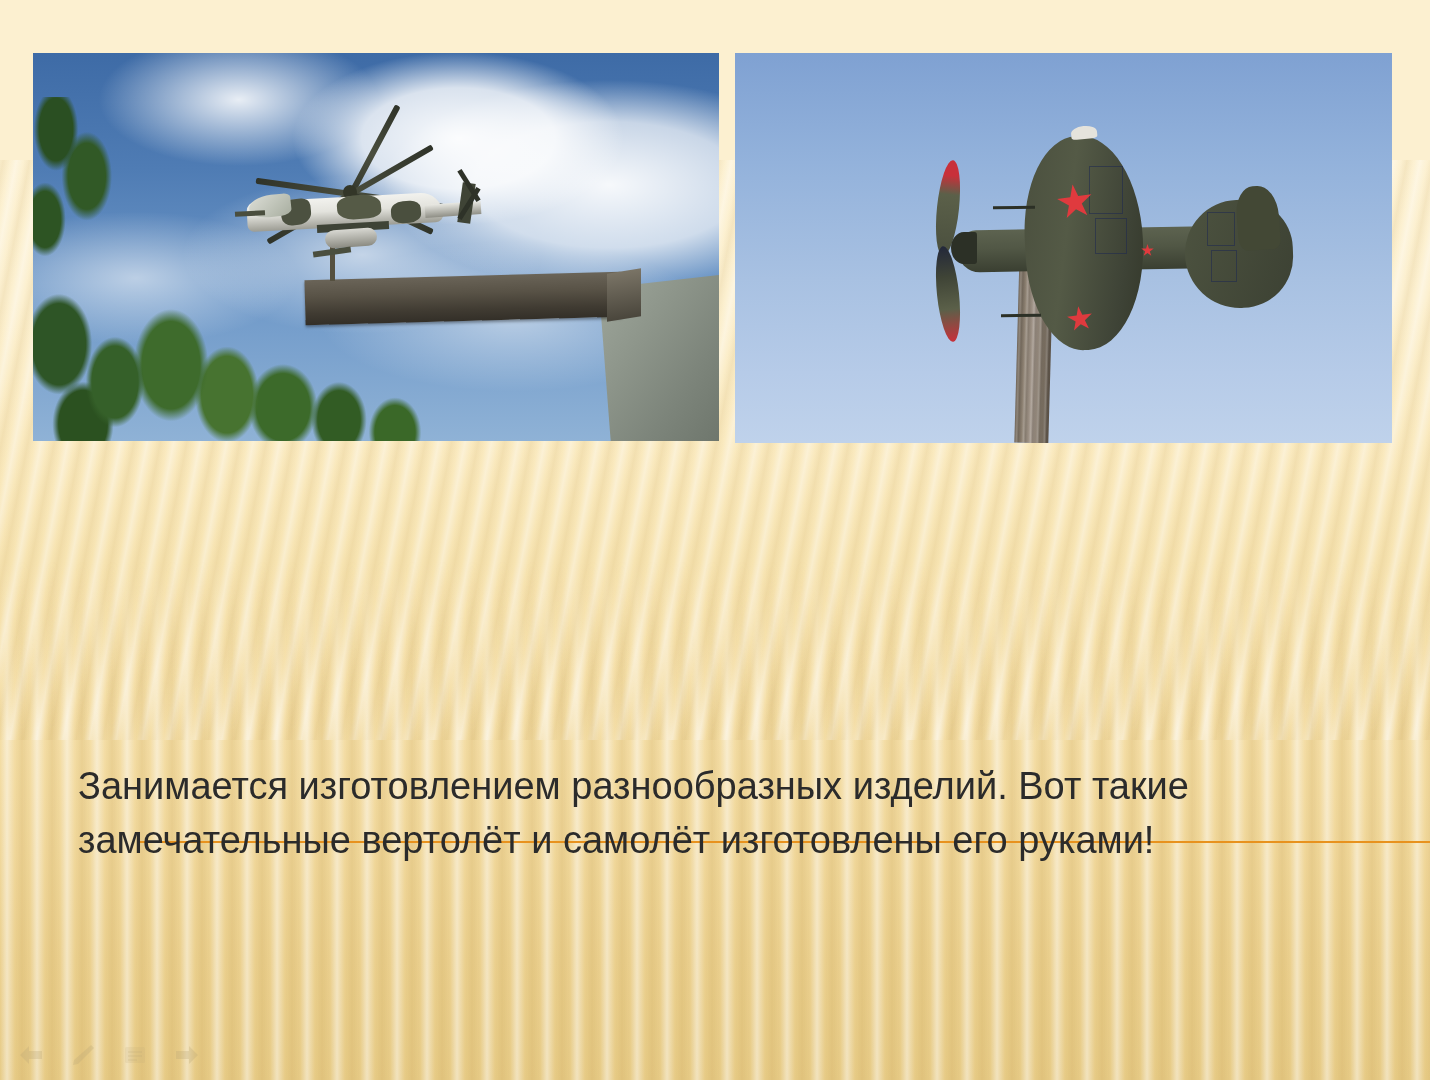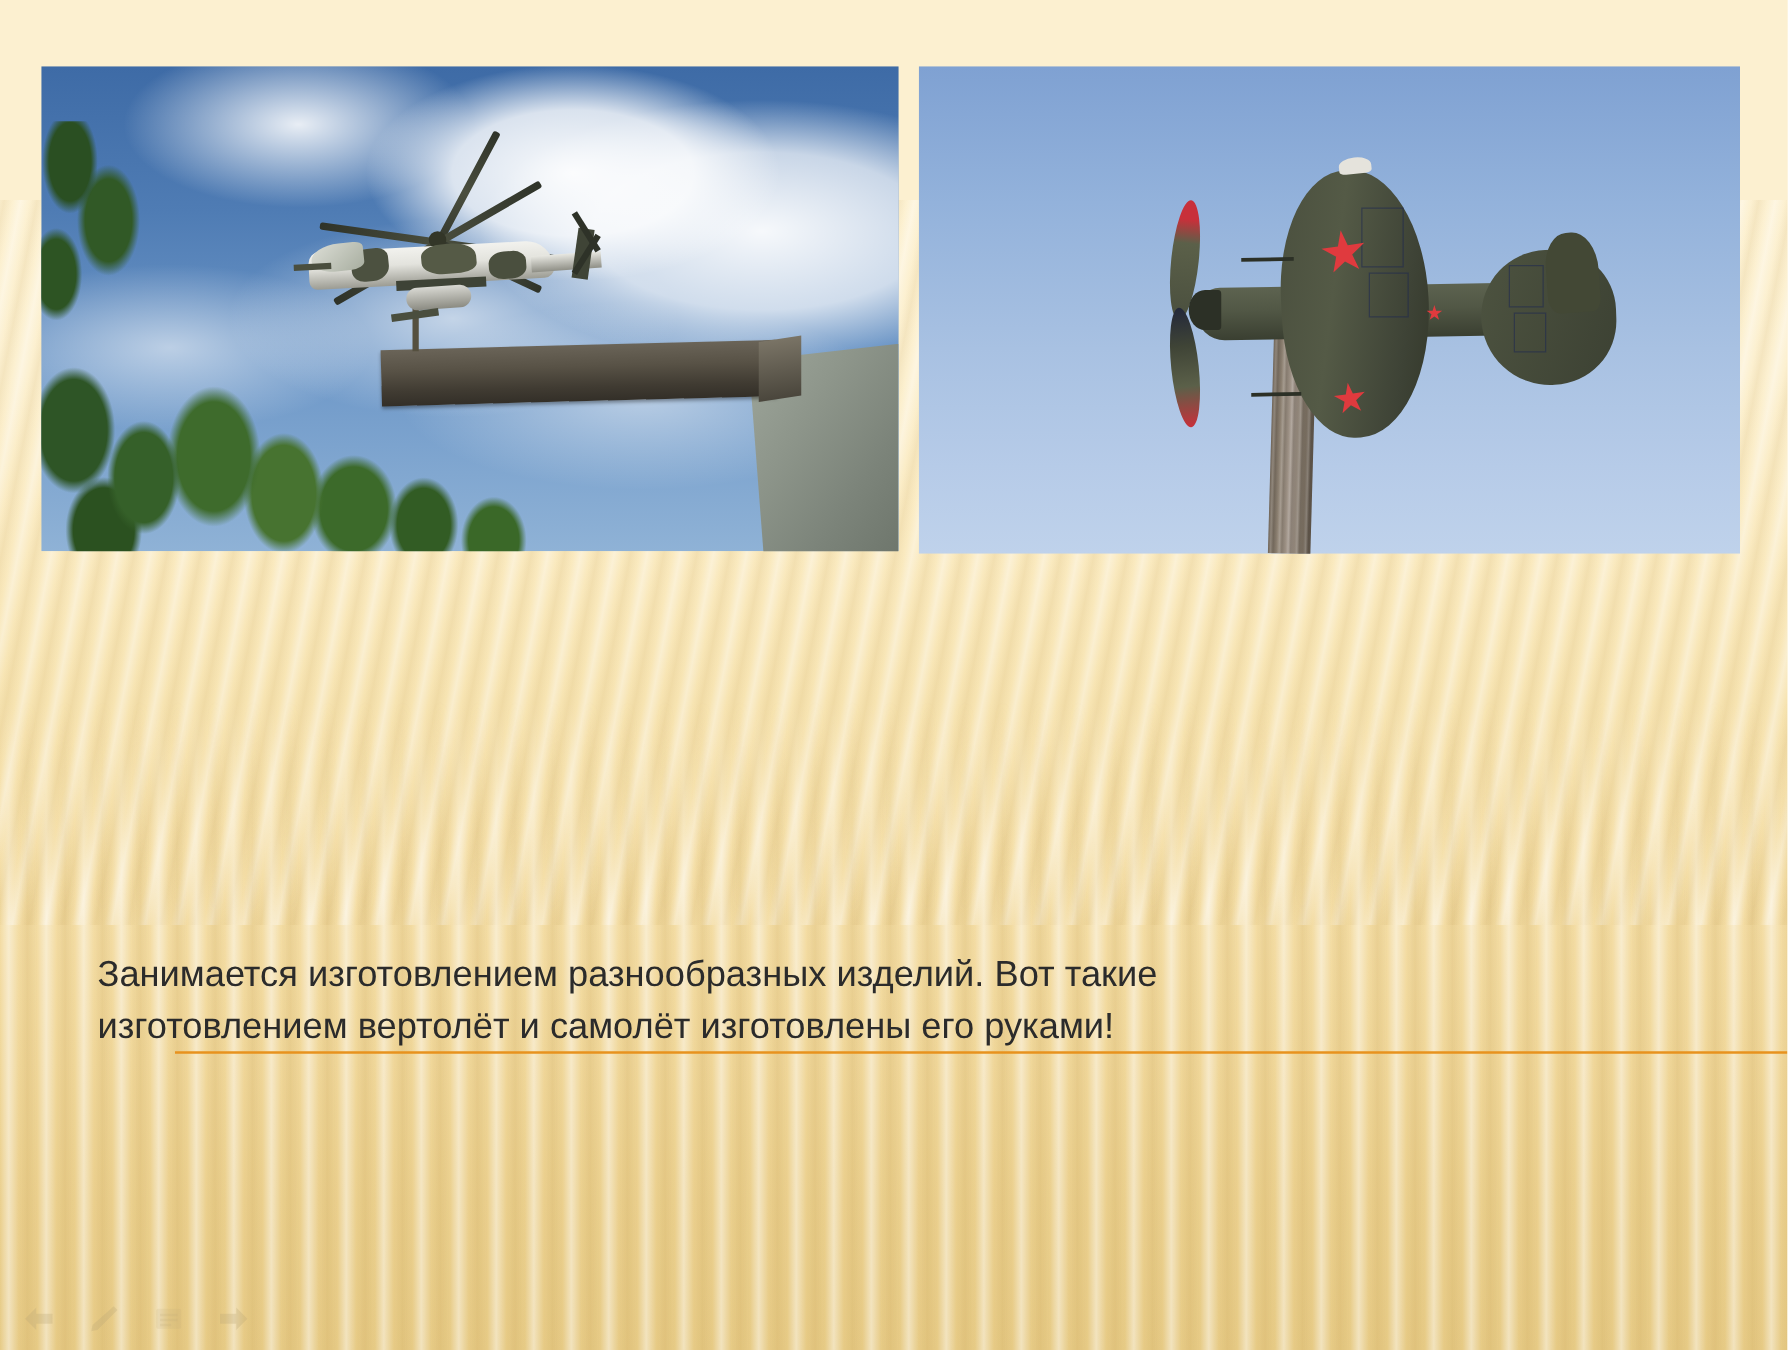--- a/index.html
+++ b/index.html
@@ -335,21 +335,21 @@
 
   
   #body-rule {
     position:absolute;
     left:140px; right:0; top:841px; height:2px;
     background:#E8921E;
   }
   #body-text {
     position:absolute;
     left:78px; top:760px; width:1310px;
-    font-size:29px;
+    font-size:38px;
     line-height:1.42;
     color:#2B2B2B;
     text-align:left;
   }
   #body-text .l2 { display:block; }
 
   
   #nav-bar {
     position:absolute; left:18px; bottom:14px;
     display:flex; align-items:center; gap:26px;
@@ -424,21 +424,21 @@
       <div class="star star-c"></div>
       <div class="strut st-1"></div>
       <div class="strut st-2"></div>
     </div>
   </div>
 
 
   <div id="body-rule"></div>
   <div id="body-text">
     <span class="l1">Занимается изготовлением разнообразных изделий.  Вот такие</span>
-    <span class="l2">изготовлением вертолёт и самолёт изготовлены его руками!</span>
+    <span class="l2">замечательные вертолёт и самолёт изготовлены его руками!</span>
   </div>
 
   <div id="nav-bar">
 
     <span class="nav-ico" title="Предыдущий слайд">
       <svg width="26" height="22" viewBox="0 0 26 22">
         <path class="navfill" d="M11 2 L11 7 L24 7 L24 15 L11 15 L11 20 L2 11 Z"></path>
       </svg>
     </span>
 

